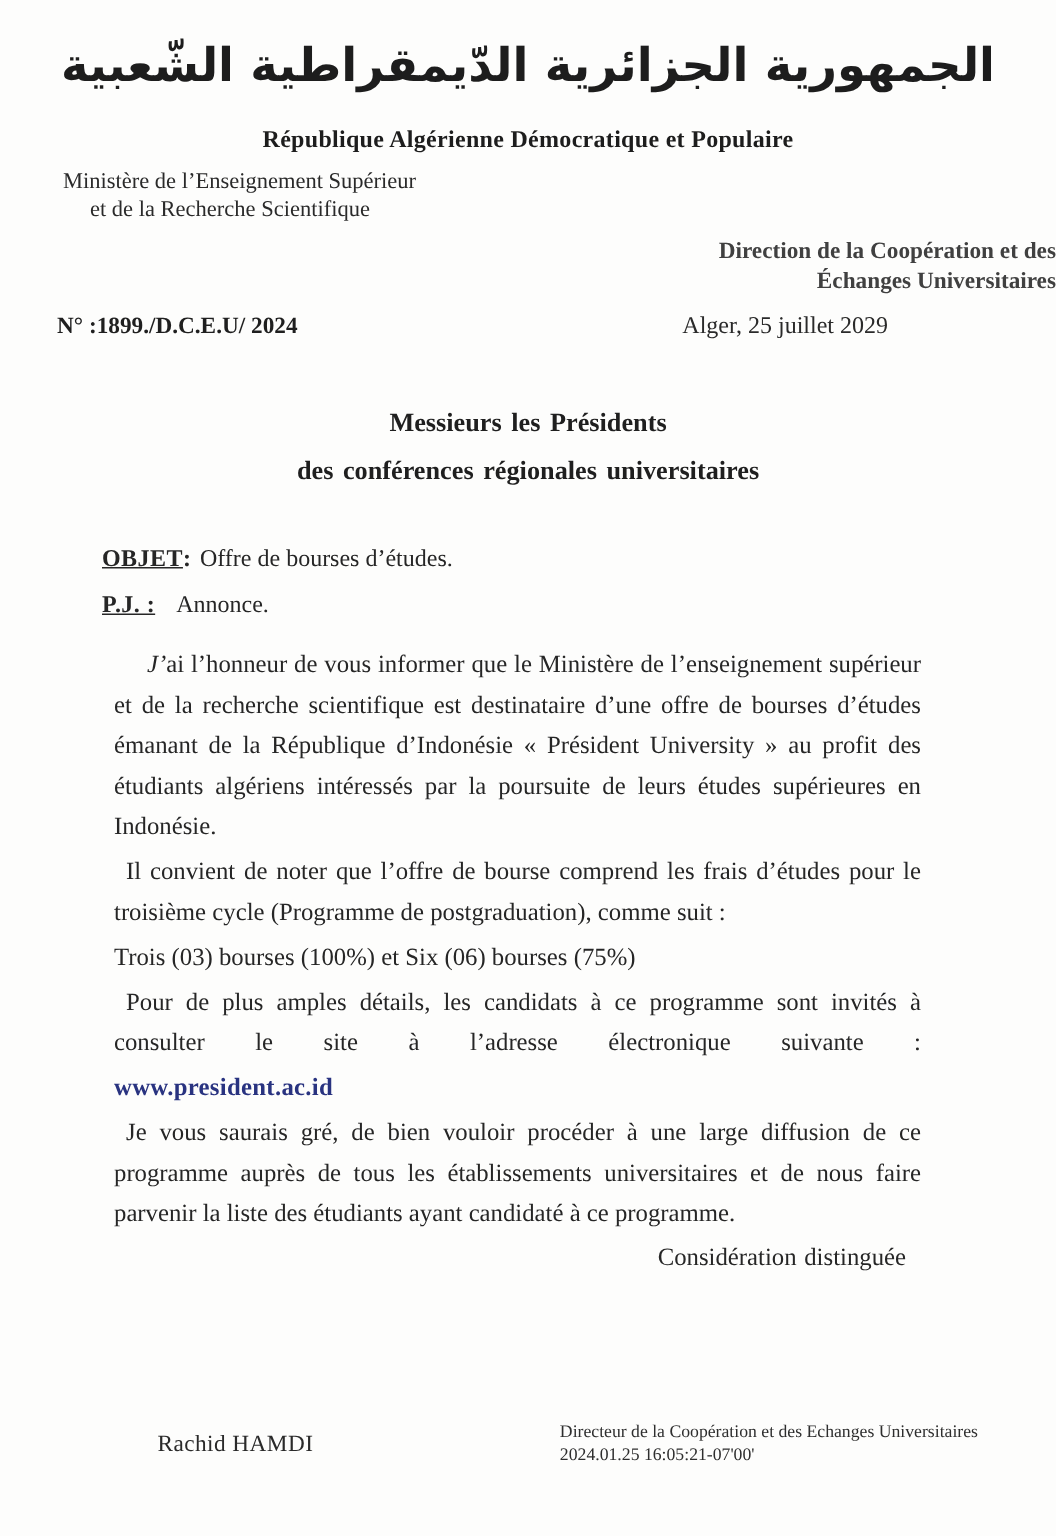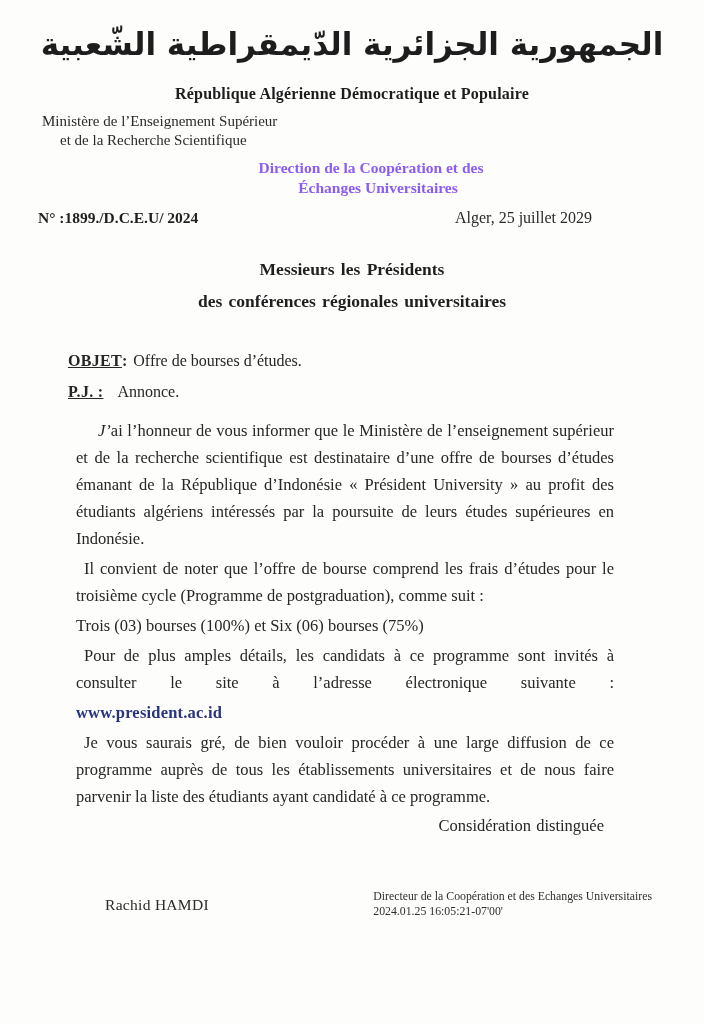--- a/index.html
+++ b/index.html
@@ -34,38 +34,38 @@
   .ministry-block {
     margin: 9px 0 0 42px;
     text-align: left;
     font-size: 15px;
     line-height: 1.25;
     color: #2a2a2a;
   }
   .ministry-line2 { margin-left: 18px; }
   .direction-block {
     margin: 9px 0 0 38px;
-    text-align: center;
+    text-align: right;
     font-size: 15.5px;
     font-weight: bold;
     line-height: 1.25;
-    color: #8b5cf6;
+    color: #404040;
   }
   .direction-line2 { margin-left: 14px; }
   .ref-row {
     display: flex;
     align-items: baseline;
     margin: 12px 0 0 38px;
     font-size: 15.5px;
   }
   .ref-number { font-weight: bold; color: #1f1f1f; }
   .place-date { margin-left: auto; padding-right: 112px; font-size: 16px; color: #2a2a2a; }
   
   .addressee {
-    margin-top: 26px;
+    margin-top: 38px;
     text-align: center;
     font-weight: bold;
     font-size: 17.5px;
     line-height: 1.85;
     color: #1f1f1f;
     word-spacing: 2px;
   }
   
   .subject-line, .attachment-line {
     margin-left: 68px;
@@ -103,21 +103,21 @@
     margin: 6px 100px 0 0;
     text-align: right;
     font-size: 16.5px;
     color: #262626;
     word-spacing: 1px;
   }
   
   .footer-row {
     position: absolute;
     left: 0; right: 0;
-    top: 889px;
+    top: 947px;
     display: flex;
     align-items: flex-start;
   }
   .signer-name {
     margin-left: 105px;
     margin-top: 7px;
     font-size: 15.5px;
     color: #2a2a2a;
     letter-spacing: 0.3px;
   }

